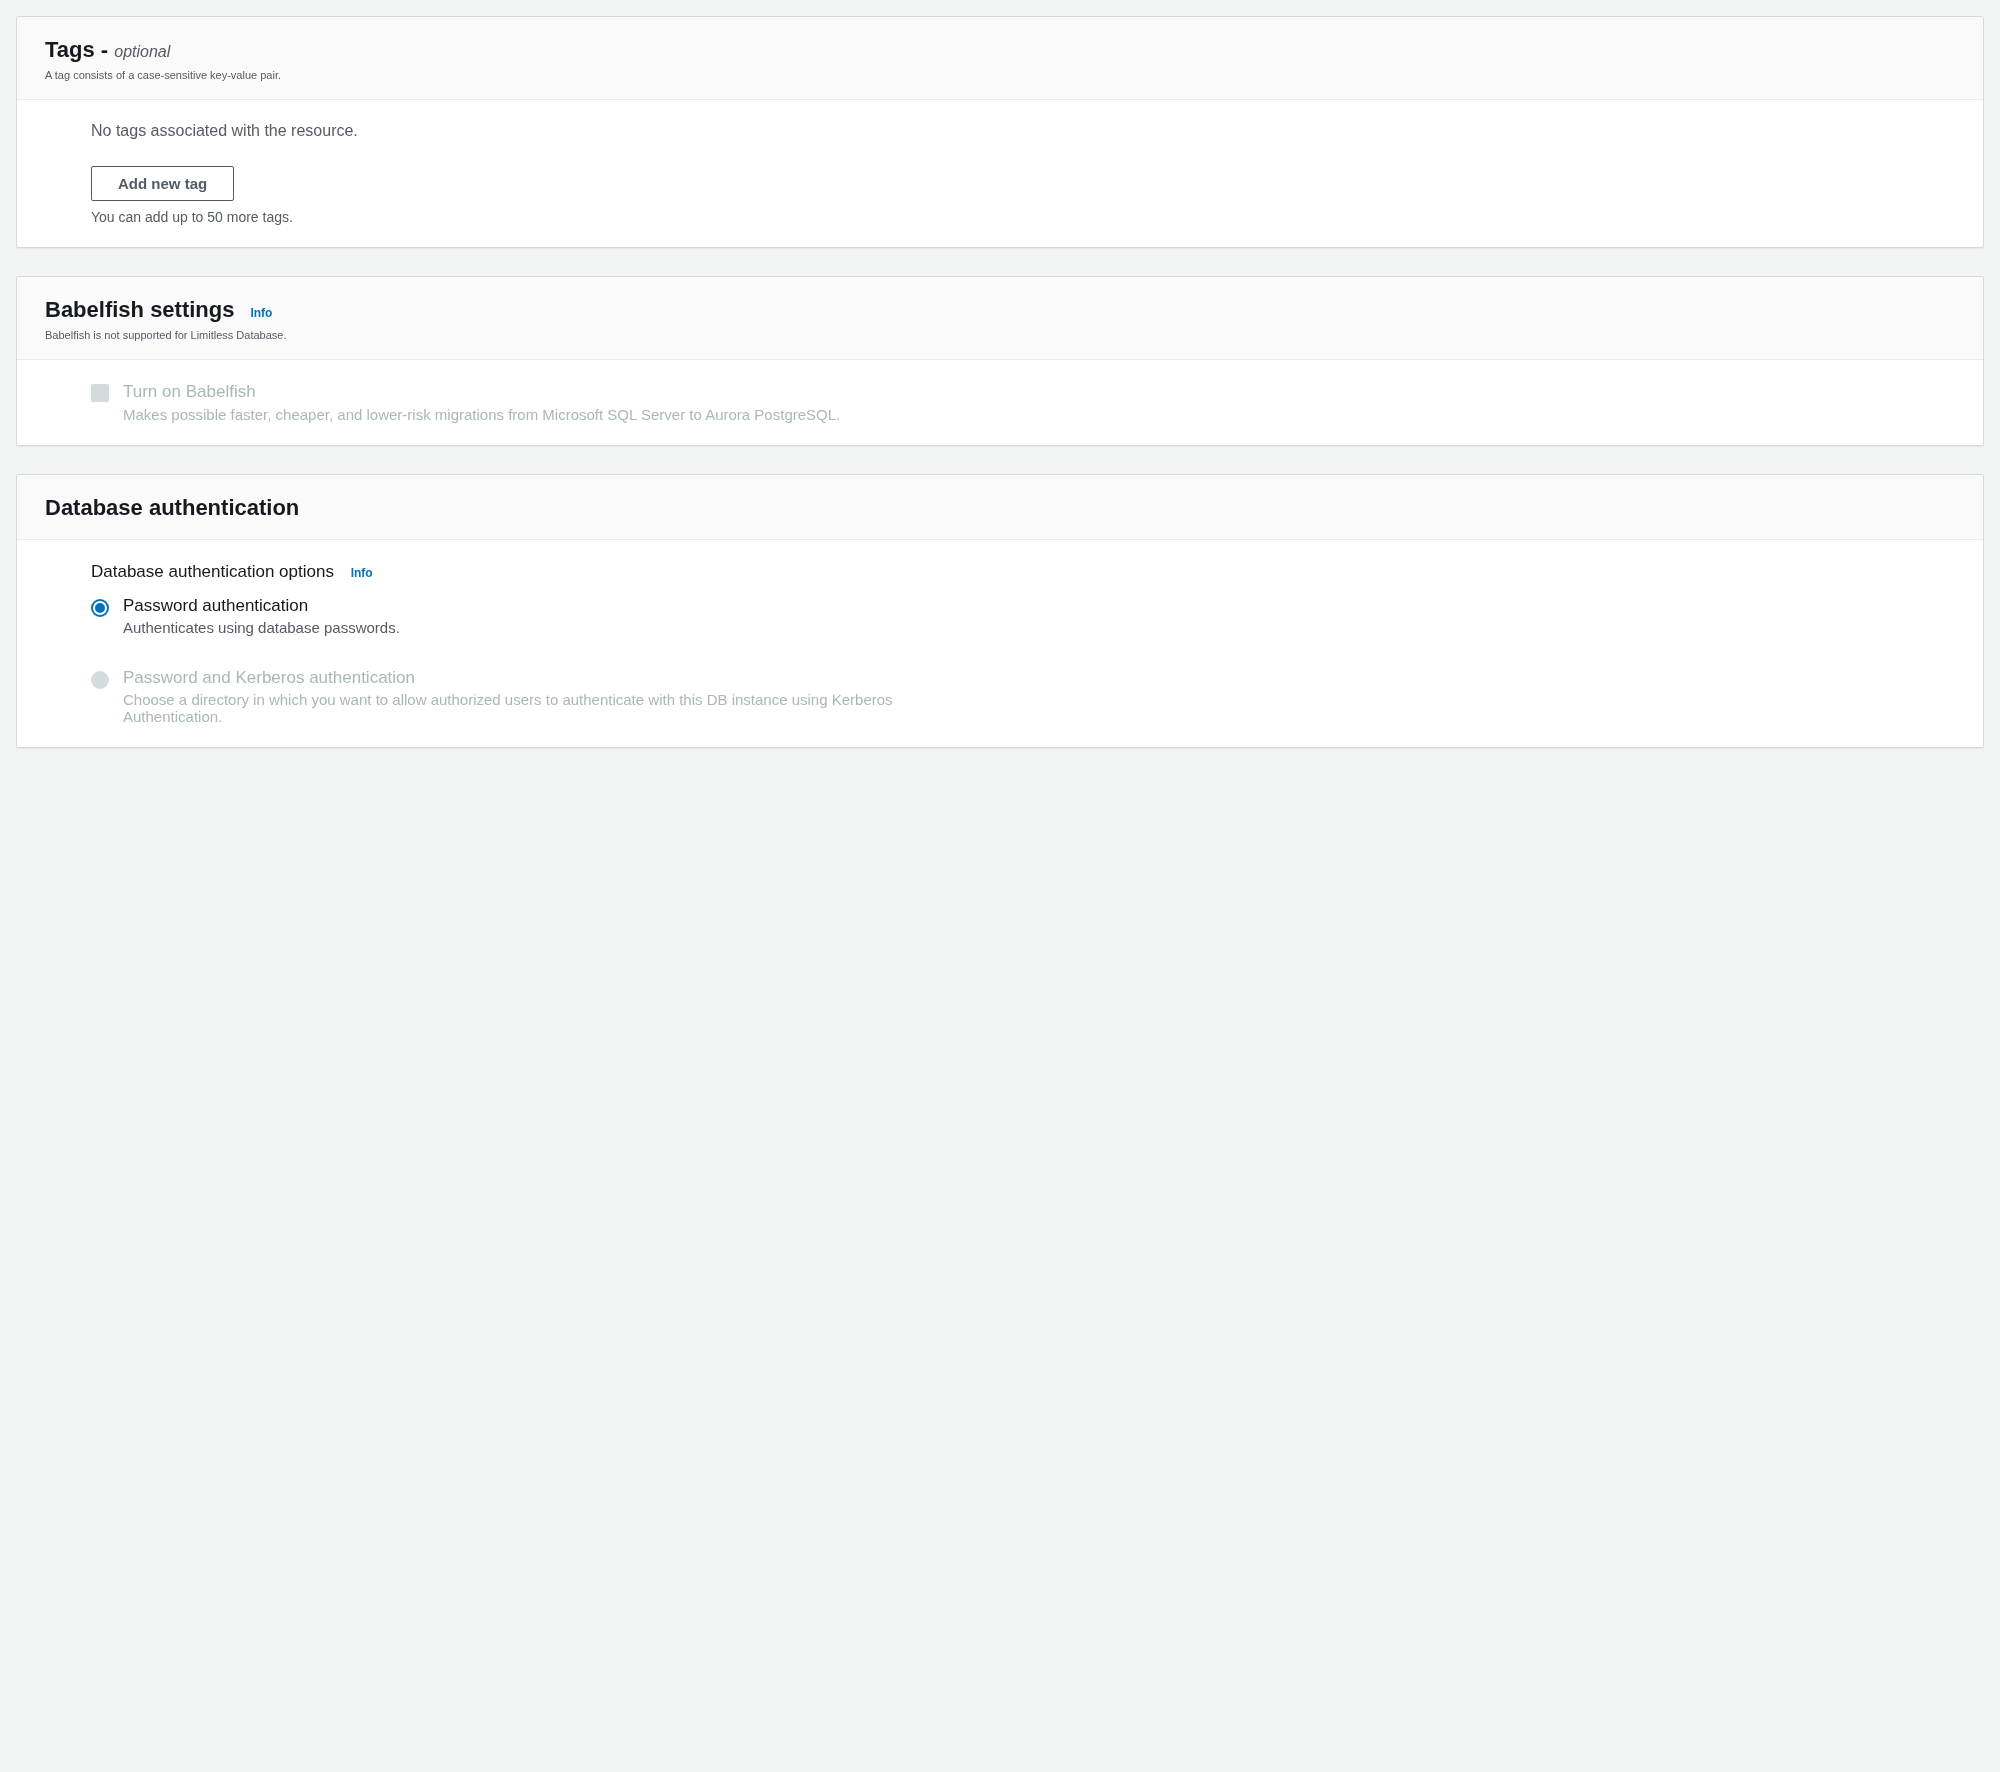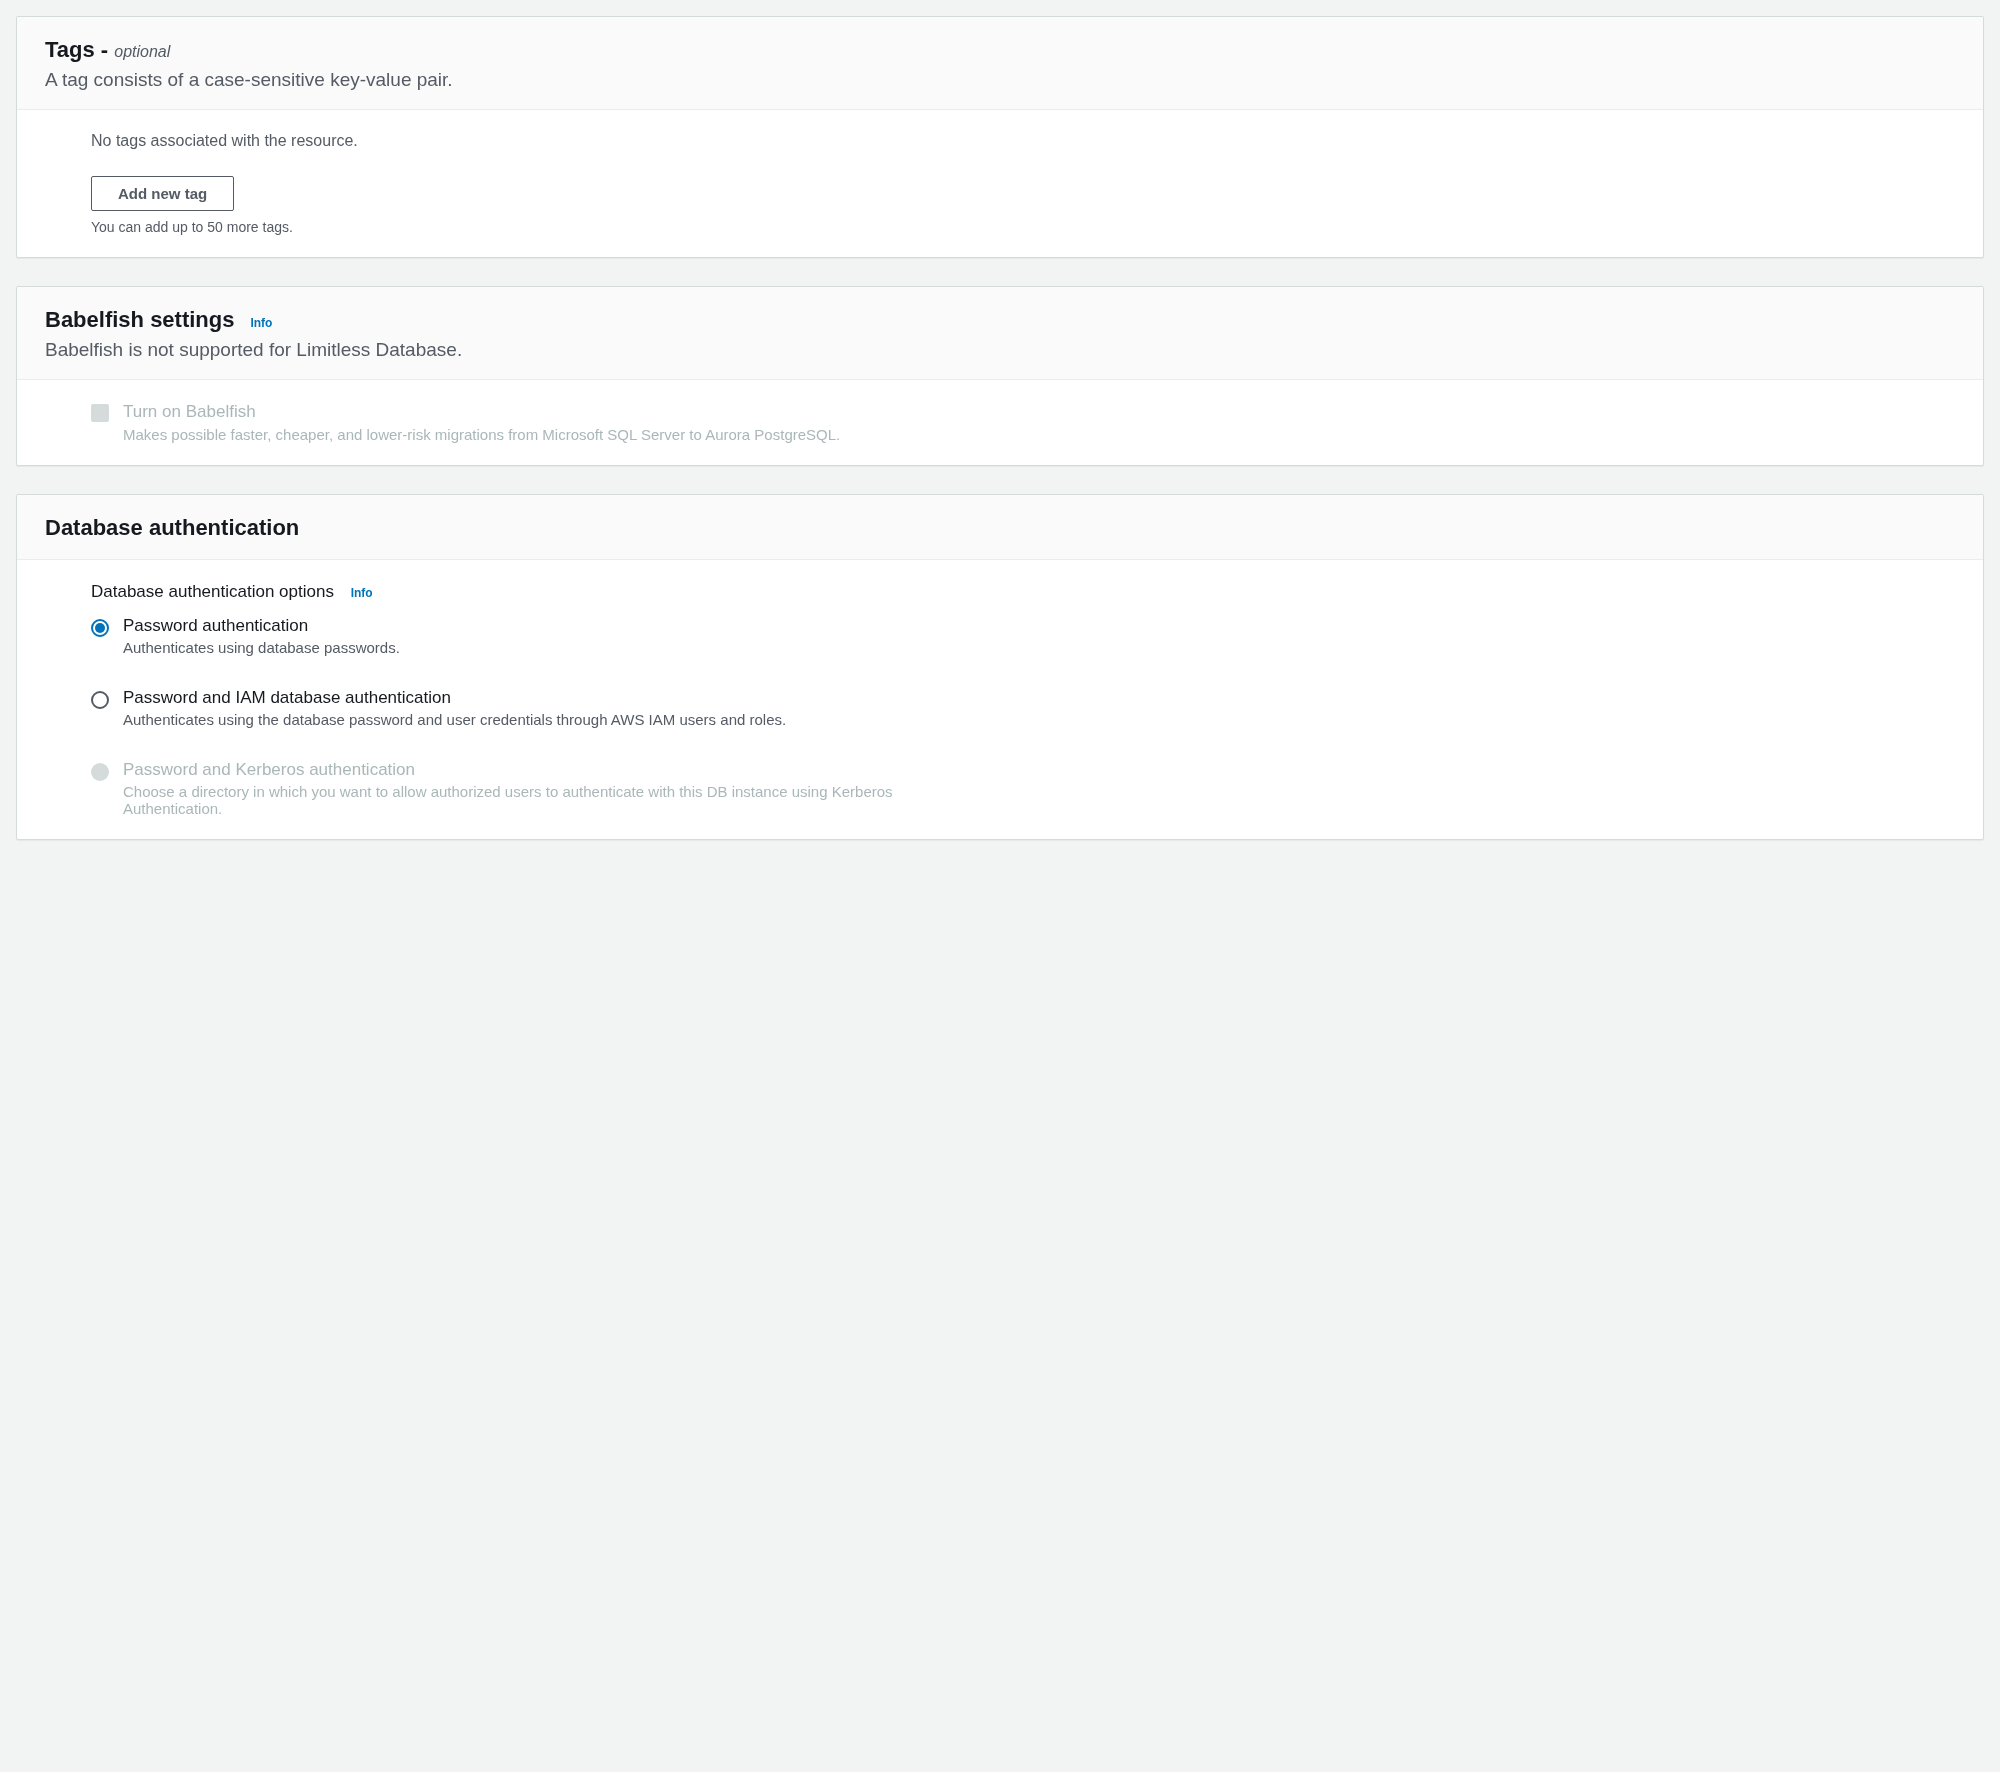--- a/index.html
+++ b/index.html
@@ -29,21 +29,21 @@
     display: inline;
   }
   .panel-title .optional {
     font-weight: 400;
     font-style: italic;
     color: #545b64;
     font-size: 16px;
   }
   .panel-desc {
     margin-top: 6px;
-    font-size: 19px;
+    font-size: 11px;
     color: #545b64;
   }
   .panel-body {
     padding: 22px 28px 22px 28px;
     margin-left: 46px;
   }
   .muted-text {
     color: #545b64;
     font-size: 16px;
   }
@@ -196,27 +196,20 @@
     <div class="radio-group">
 
       <div class="radio-row">
         <div class="radio selected"></div>
         <div class="radio-texts">
           <div class="radio-label">Password authentication</div>
           <div class="radio-desc">Authenticates using database passwords.</div>
         </div>
       </div>
 
-      <div class="radio-row">
-        <div class="radio"></div>
-        <div class="radio-texts">
-          <div class="radio-label">Password and IAM database authentication</div>
-          <div class="radio-desc">Authenticates using the database password and user credentials through AWS IAM users and roles.</div>
-        </div>
-      </div>
 
       <div class="radio-row">
         <div class="radio disabled"></div>
         <div class="radio-texts">
           <div class="radio-label disabled">Password and Kerberos authentication</div>
           <div class="radio-desc disabled">Choose a directory in which you want to allow authorized users to authenticate with this DB instance using Kerberos Authentication.</div>
         </div>
       </div>
 
     </div>

